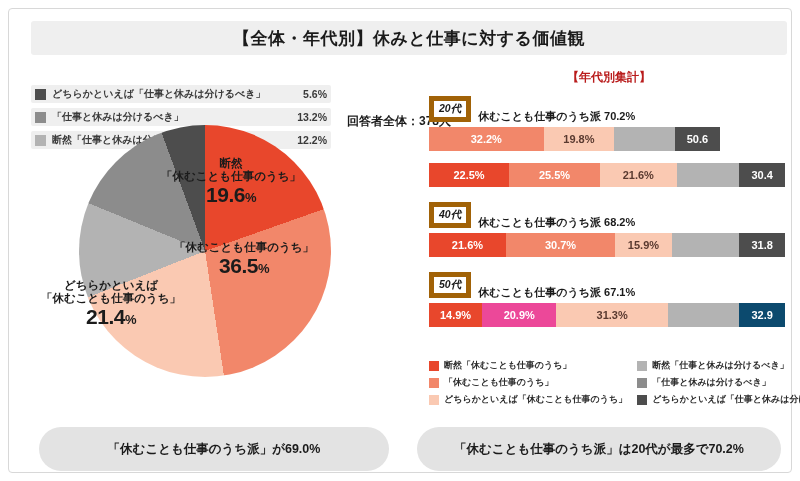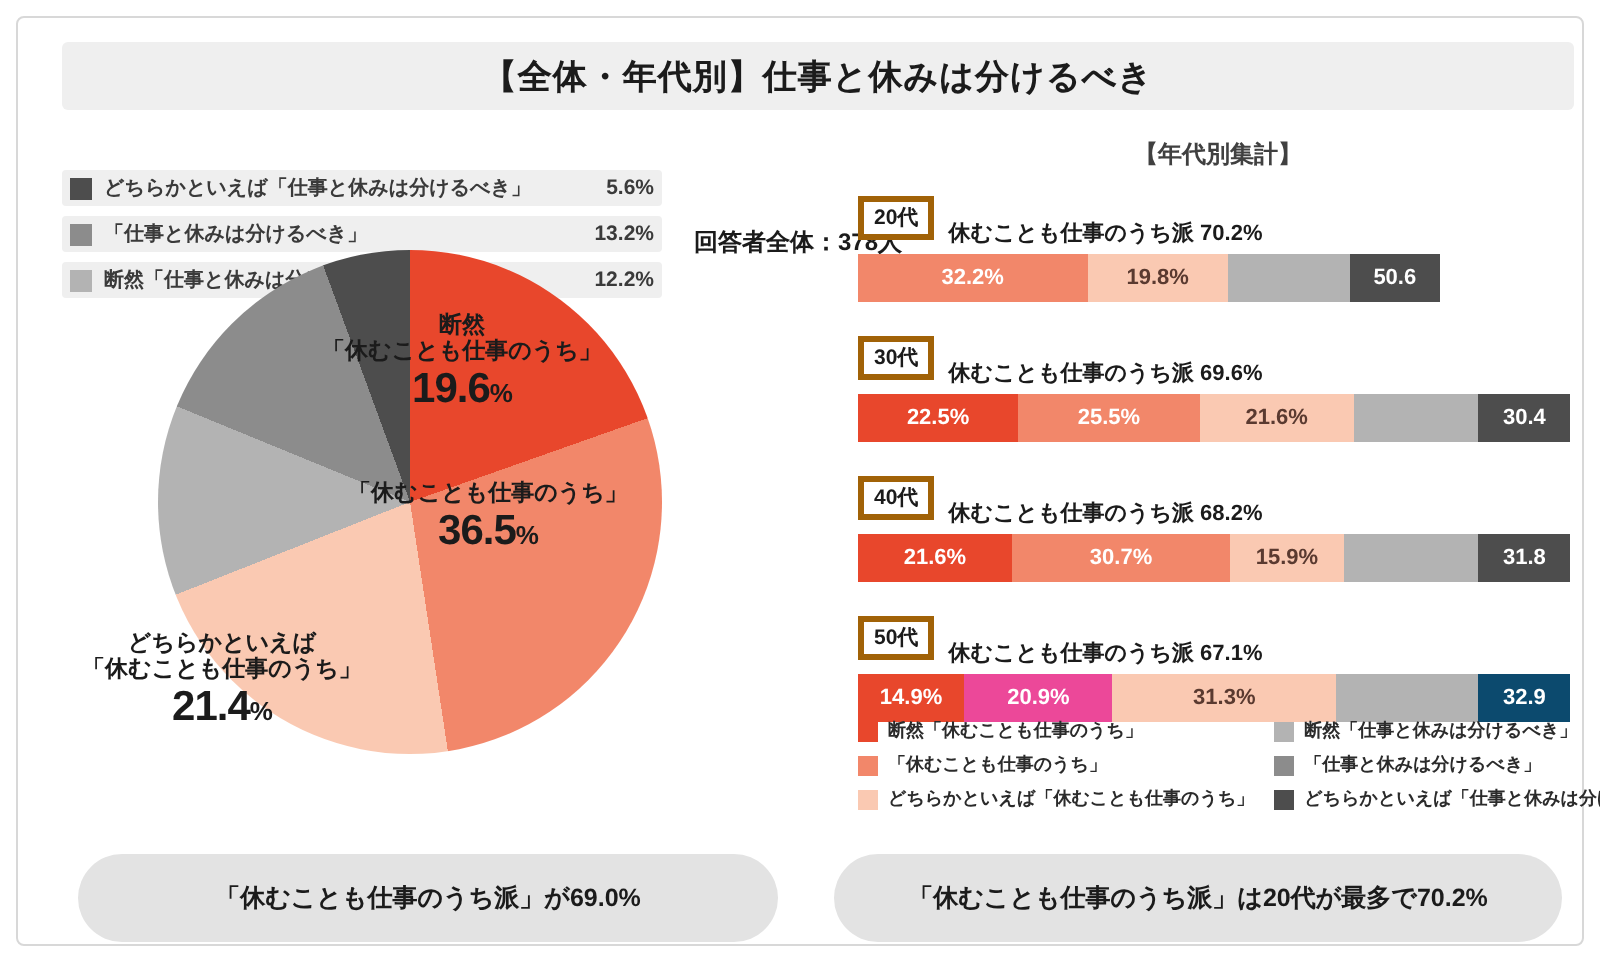--- a/index.html
+++ b/index.html
@@ -44,39 +44,39 @@
   .pie{
     position:absolute;left:40px;top:6px;width:252px;height:252px;border-radius:50%;
   }
   .pie-label{position:absolute;text-align:center;line-height:1.15;}
   .pie-label .ln{font-size:11.5px;font-weight:bold;color:#1b1b1b;display:block;}
   .pie-label .num{font-size:21px;font-weight:bold;color:#1b1b1b;letter-spacing:-0.5px;}
   .pie-label .num .pc{font-size:13px;}
 
   #pl-red{left:122px;top:38px;width:140px;}
   #pl-mid{left:130px;top:122px;width:150px;}
-  #pl-light{left:-18px;top:160px;width:180px;margin-top:37px;}
+  #pl-light{left:-18px;top:160px;width:180px;}
 
   
   .respondents{
     position:absolute;left:338px;top:60px;font-size:12px;font-weight:bold;color:#1b1b1b;margin-top:44px;
   }
   .bygen{
-    position:absolute;left:558px;top:60px;font-size:12px;font-weight:bold;color:#404040;
+    position:absolute;left:558px;top:60px;font-size:12px;font-weight:bold;color:#b91c1c;
   }
 
   
   .bars{position:absolute;left:420px;top:84px;width:356px;}
   .bargroup{margin-bottom:12px;}
   .bartitle{
     display:flex;align-items:center;font-size:11px;font-weight:bold;color:#1b1b1b;
     margin-bottom:3px;
   }
   .bartitle .gen{
-    border:3px solid #a16207;padding:1px 5px;font-size:10.5px;margin-right:7px;background:#fff;
+    border:5px solid #a16207;padding:1px 5px;font-size:10.5px;margin-right:7px;background:#fff;font-style:italic;
   }
   .bartitle .txt{white-space:nowrap;margin-top:16px;}
   .bar{
     display:flex;height:24px;width:356px;overflow:hidden;
   }
   .seg{
     display:flex;align-items:center;justify-content:center;
     font-size:11px;font-weight:bold;color:#ffffff;
     box-sizing:border-box;
   }
@@ -99,21 +99,21 @@
   }
   #pill-left{left:30px;top:418px;width:350px;}
   #pill-right{left:408px;top:418px;width:364px;}
 </style>
 </head>
 <body>
 
 <div class="frame">
 
   <div class="title-bar">
-    <span class="t">【全体・年代別】仕事と休みは分けるべき</span>
+    <span class="t">【全体・年代別】休みと仕事に対する価値観</span>
   </div>
 
   <div class="pie-legend">
     <div class="row">
       <span class="sw" style="background:#4d4d4d"></span>
       <span class="lb">どちらかといえば「仕事と休みは分けるべき」</span>
       <span class="vl">5.6%</span>
     </div>
     <div class="row">
       <span class="sw" style="background:#8c8c8c"></span>
@@ -166,24 +166,20 @@
       </div>
       <div class="bar">
         <div class="seg" style="background:#f2876a;width:32.2%">32.2%</div>
         <div class="seg" style="background:#fac9b2;width:19.8%;color:#5a3a30">19.8%</div>
         <div class="seg" style="background:#b3b3b3;width:17.0%"></div>
         <div class="seg" style="background:#4d4d4d;width:12.8%">50.6</div>
       </div>
     </div>
 
     <div class="bargroup">
-      <div class="bartitle">
-        <span class="gen">30代</span>
-        <span class="txt">休むことも仕事のうち派 69.6%</span>
-      </div>
       <div class="bar">
         <div class="seg" style="background:#e8472c;width:22.5%">22.5%</div>
         <div class="seg" style="background:#f2876a;width:25.5%">25.5%</div>
         <div class="seg" style="background:#fac9b2;width:21.6%;color:#5a3a30">21.6%</div>
         <div class="seg" style="background:#b3b3b3;width:17.6%"></div>
         <div class="seg" style="background:#4d4d4d;width:12.8%">30.4</div>
       </div>
     </div>
 
     <div class="bargroup">

